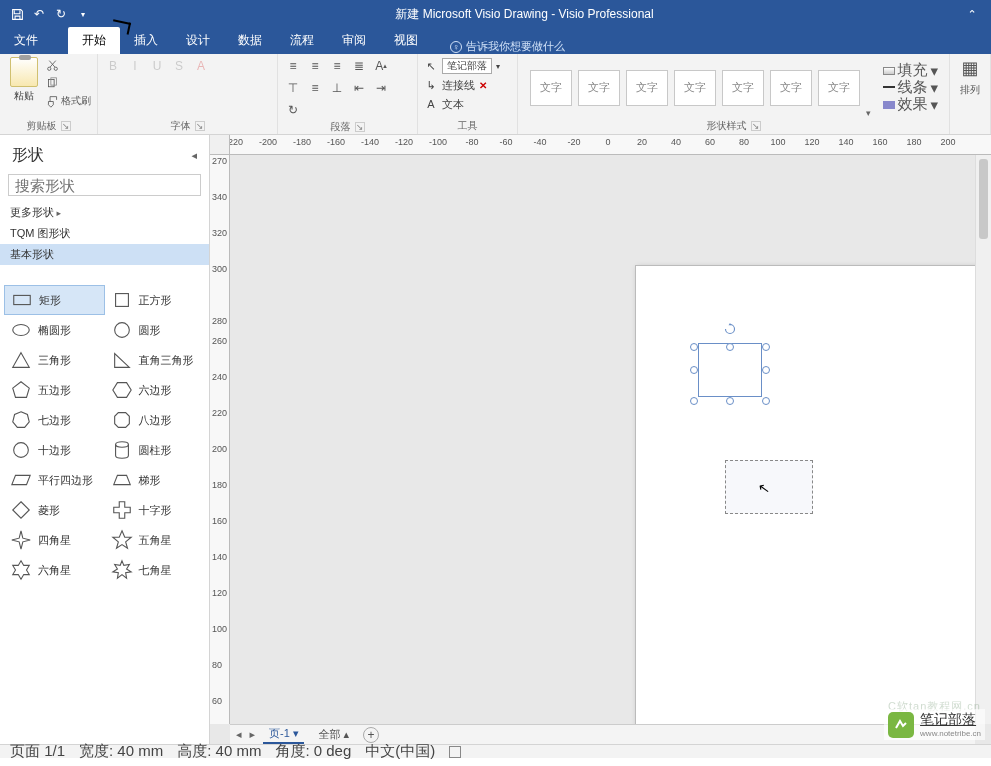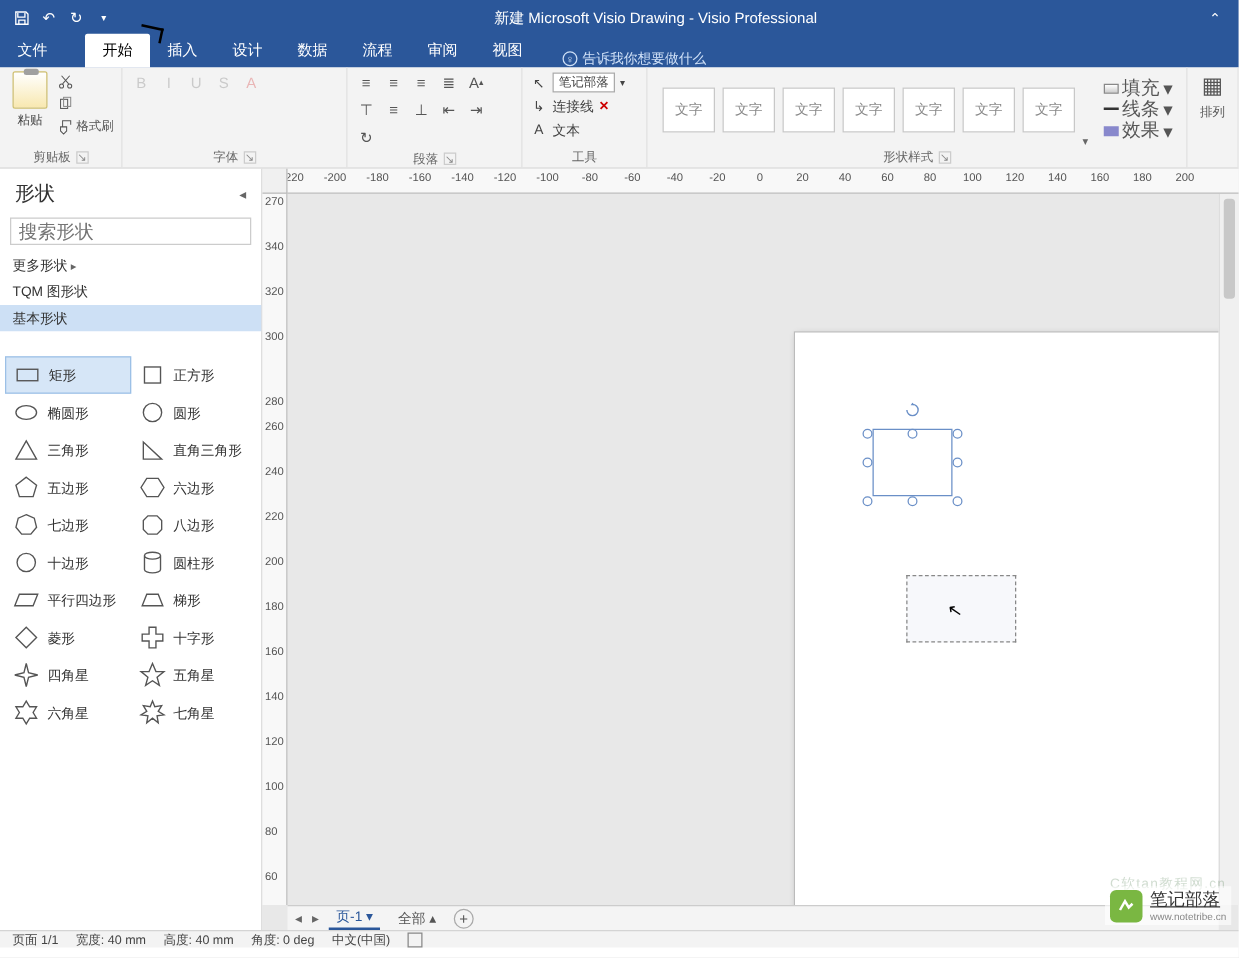--- a/index.html
+++ b/index.html
@@ -103,21 +103,21 @@
 .sheet-tabs .nav { color:#666; }
 .sheet-tabs .tabname { color:#2b579a; border-bottom:2px solid #2b579a; padding:1px 6px; }
 .sheet-tabs .alltab { color:#555; padding:1px 6px; }
 .sheet-tabs .plus { width:16px; height:16px; border:1px solid #aaa; border-radius:50%; display:flex; align-items:center; justify-content:center; color:#555; font-size:12px; }
 
 
 .vscroll { position:absolute; right:0; top:20px; bottom:20px; width:16px; background:#f0f0f0; border-left:1px solid #ddd; }
 .vscroll .thumb { position:absolute; left:3px; right:3px; top:4px; height:80px; background:#c8c8c8; border-radius:3px; }
 
 
-.statusbar { height:14px; background:#f3f3f3; border-top:1px solid #d4d4d4; display:flex; align-items:center; font-size:10px; color:#444; gap:14px; padding:0 10px; }
+.statusbar { height:14px; background:#f3f3f3; border-top:1px solid #d4d4d4; display:flex; align-items:center; font-size:15px; color:#444; gap:14px; padding:0 10px; }
 
 
 .watermark { position:absolute; right:6px; bottom:26px; display:flex; align-items:center; gap:6px; font-size:14px; color:#333; background:rgba(255,255,255,0.6); padding:2px 4px; }
 .watermark .logo { width:26px; height:26px; background:#7ab742; border-radius:5px; display:flex; align-items:center; justify-content:center; color:#fff; }
 .watermark .sub { font-size:8px; color:#888; display:block; }
 .faded { position:absolute; right:10px; bottom:52px; font-size:11px; color:rgba(100,140,100,0.3); letter-spacing:1px; }
 </style>
 </head>
 <body>
 

